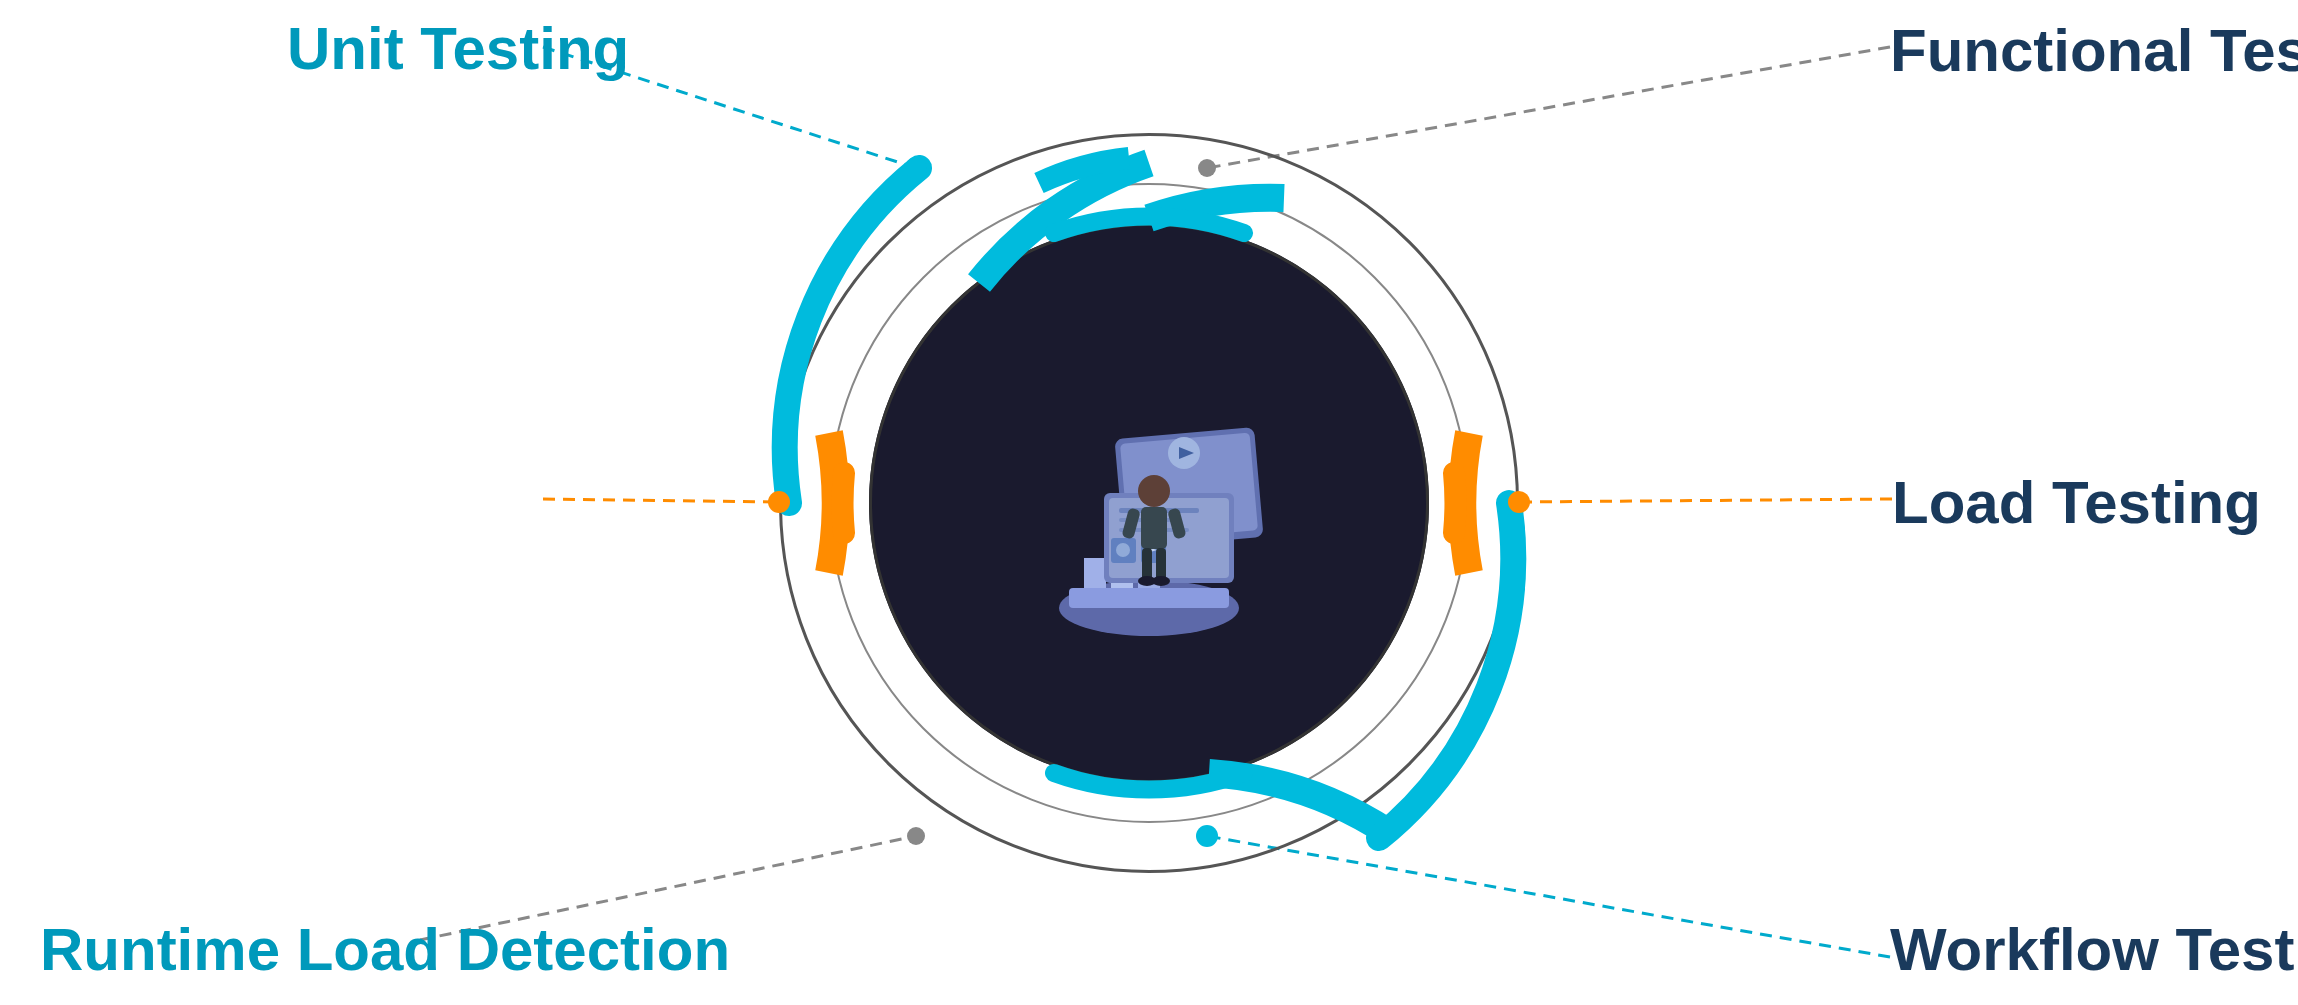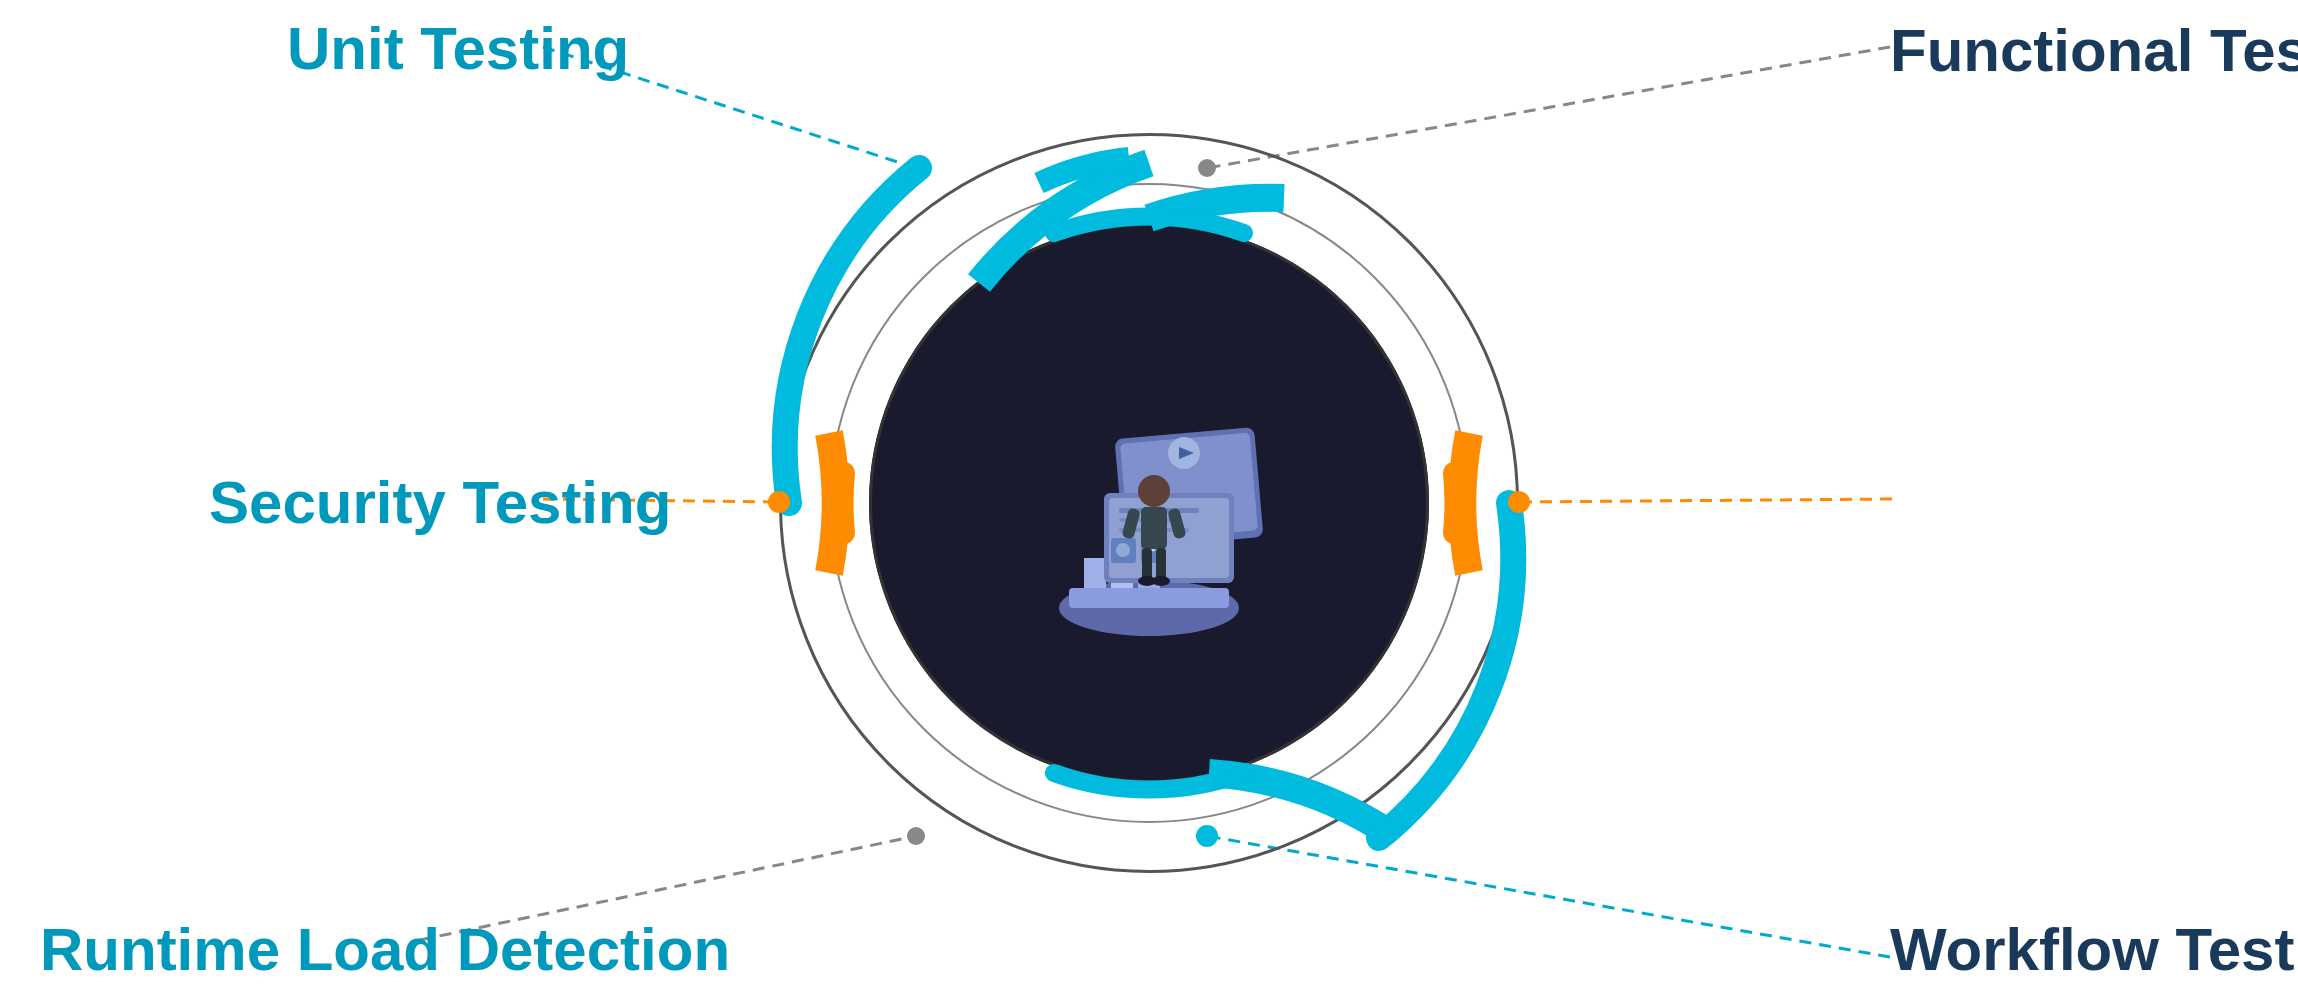--- a/index.html
+++ b/index.html
@@ -234,20 +234,20 @@
 
       <ellipse cx="158" cy="238" rx="9" ry="5" fill="#1a1a2e"></ellipse>
       <ellipse cx="172" cy="238" rx="9" ry="5" fill="#1a1a2e"></ellipse>
     </svg>
   </div>
 
   <div class="label label-teal" style="left:287px;top:14px;font-size:60px;">Unit Testing</div>
 
   <div class="label label-dark" style="left:1890px;top:16px;font-size:60px;">Functional Testing</div>
 
-  <div class="label label-teal" style="left:209px;top:468px;font-size:60px;">Security Testing</div>
-
+
+  <div class="label label-dark" style="left:1892px;top:468px;font-size:60px;">Load Testing</div>
 
   <div class="label label-teal" style="left:40px;top:915px;font-size:60px;">Runtime Load Detection</div>
 
   <div class="label label-dark" style="left:1890px;top:915px;font-size:60px;">Workflow Testing</div>
 
 </div>
 
 </body></html>

